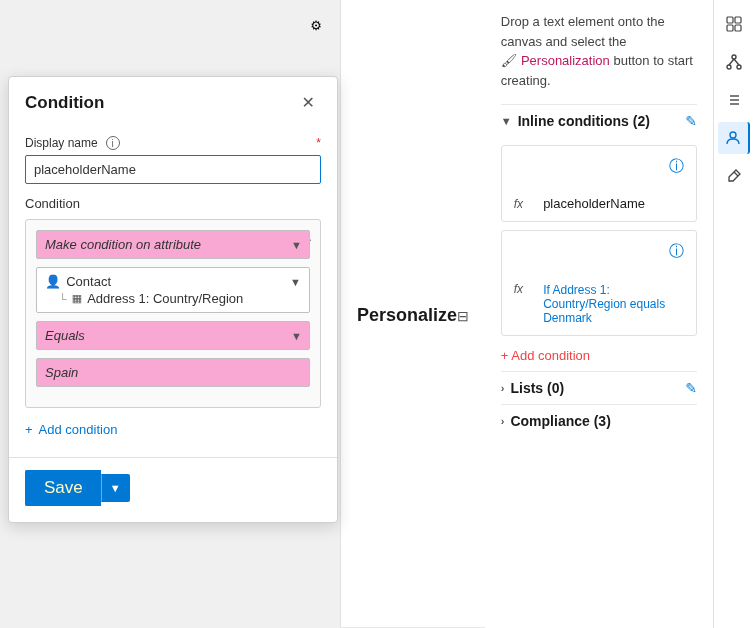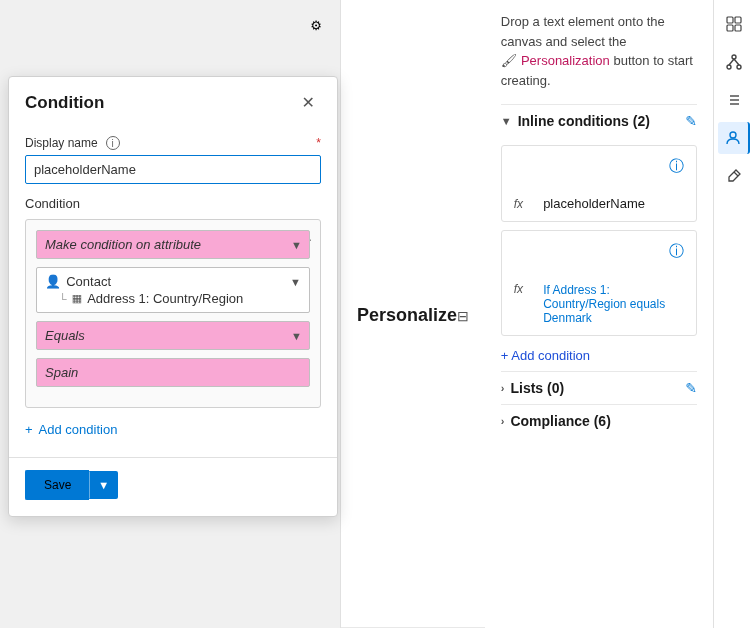--- a/index.html
+++ b/index.html
@@ -232,26 +232,26 @@
       display: flex;
       align-items: center;
       gap: 0;
       padding: 12px 16px 16px 16px;
       border-top: 1px solid #e0e0e0;
       margin-top: 4px;
     }
 
     .save-btn {
       background: #0078d4;
-      color: #000000;
+      color: #fef9c3;
       border: 1px solid #0078d4;
       border-right: none;
       padding: 7px 18px;
       border-radius: 2px 0 0 2px;
-      font-size: 12px;
+      font-size: 17px;
       cursor: pointer;
       font-weight: 500;
     }
 
     .save-dropdown-btn {
       background: #0078d4;
       color: #fff;
       border: 1px solid #0078d4;
       border-left: 1px solid rgba(255,255,255,0.4);
       padding: 7px 8px;
@@ -392,21 +392,21 @@
       color: #0078d4;
       font-size: 15px;
       cursor: pointer;
       margin-top: 1px;
     }
 
     .add-condition-link {
       display: flex;
       align-items: center;
       gap: 4px;
-      color: #1d4ed8;
+      color: #ef4444;
       font-size: 13px;
       cursor: pointer;
       padding: 4px 0 8px 0;
     }
 
     
     .right-sidebar {
       width: 40px;
       background: #fff;
       border-left: 1px solid #e0e0e0;
@@ -570,21 +570,21 @@
       <div class="section-header-left">
         <span class="chevron">›</span>
         <span>Lists (0)</span>
       </div>
       <span class="section-edit-icon">✎</span>
     </div>
 
     <div class="section-header">
       <div class="section-header-left">
         <span class="chevron">›</span>
-        <span>Compliance (6)</span>
+        <span>Compliance (3)</span>
       </div>
     </div>
   </div>
 </div>
 
 <div class="right-sidebar">
   <div class="sidebar-icon">
     <svg width="16" height="16" viewBox="0 0 16 16" fill="currentColor">
       <rect x="1" y="1" width="6" height="6" rx="1" fill="none" stroke="#444" stroke-width="1.2"></rect>
       <rect x="9" y="1" width="6" height="6" rx="1" fill="none" stroke="#444" stroke-width="1.2"></rect>

